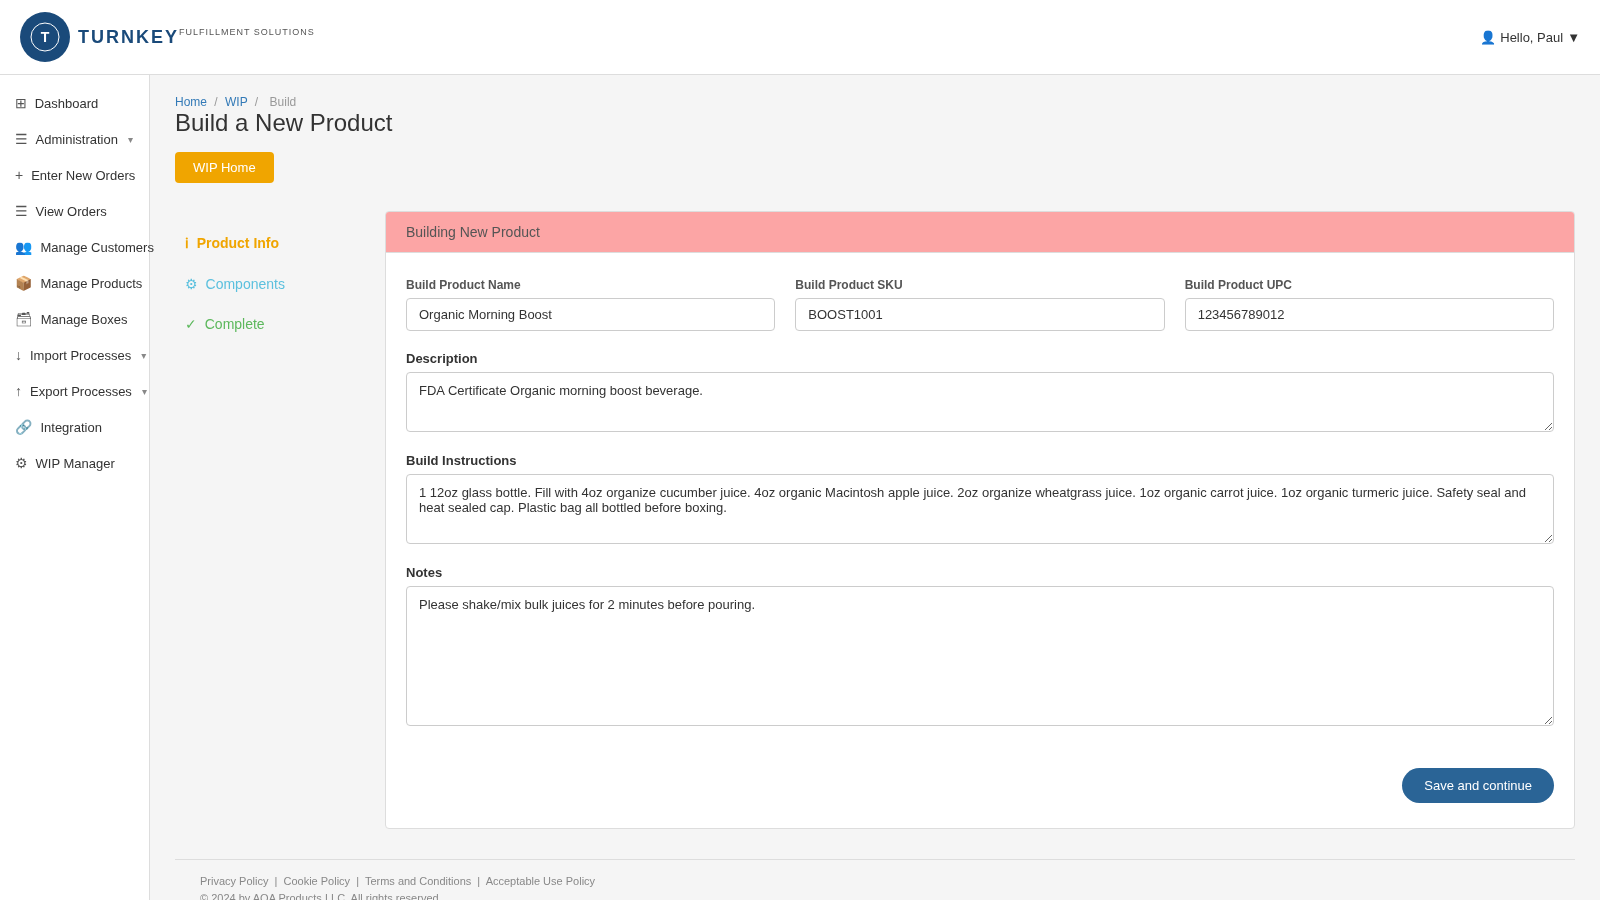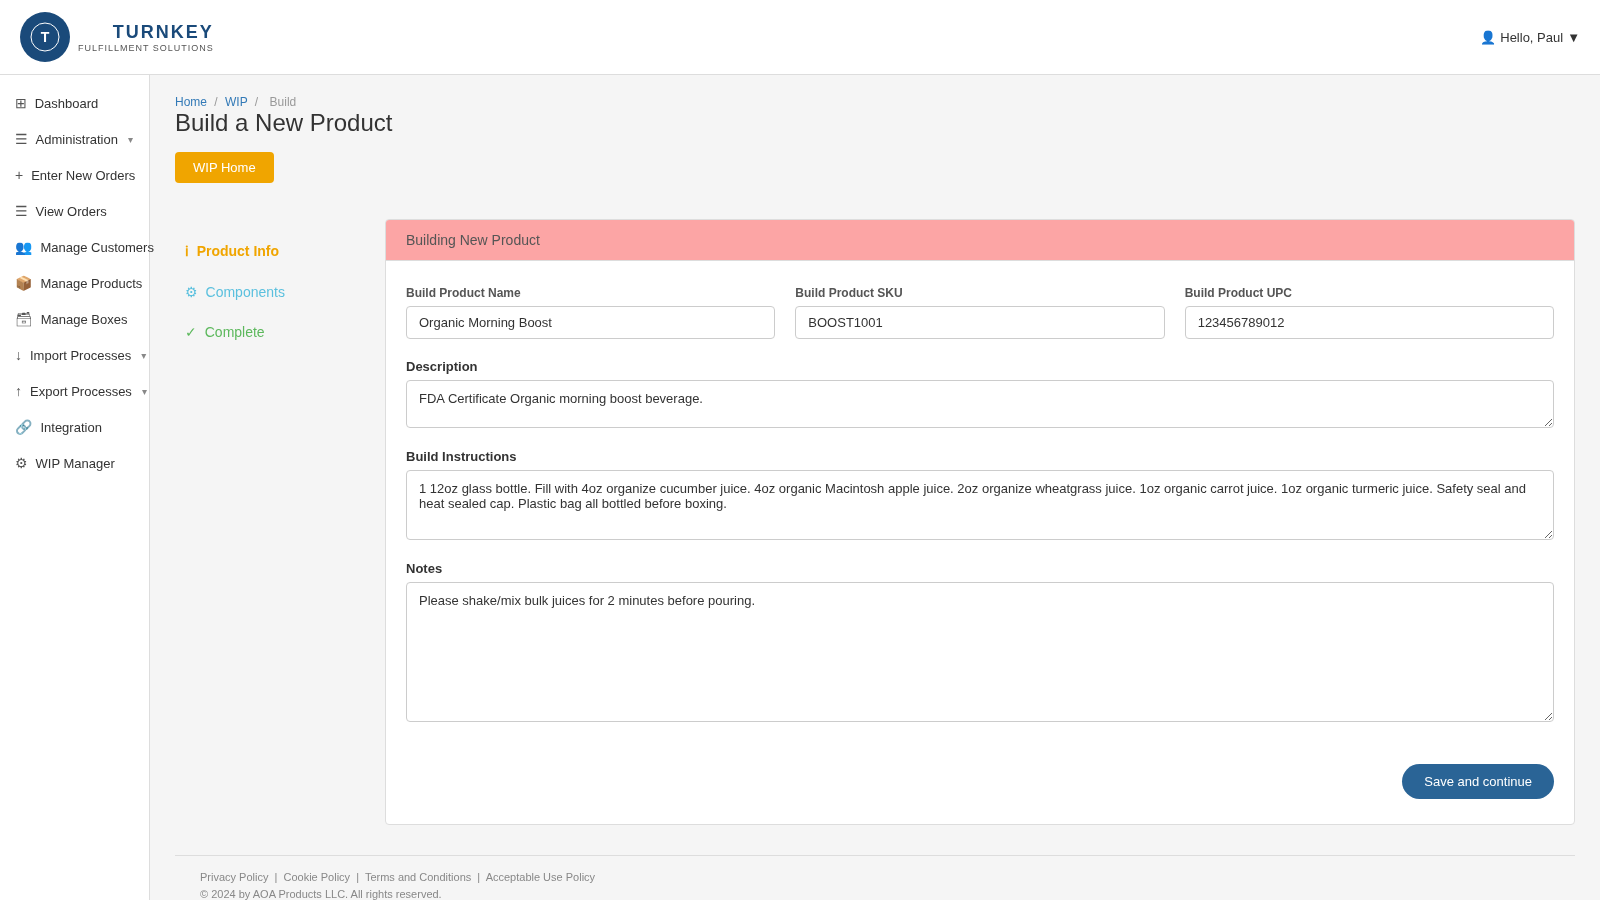--- a/index.html
+++ b/index.html
@@ -30,22 +30,21 @@
       background: #1a4a7a;
       display: flex;
       align-items: center;
       justify-content: center;
       color: #fff;
       font-size: 20px;
       font-weight: bold;
     }
     .logo-text {
       display: flex;
-      flex-direction: column;
-      align-items: flex-end;
+      flex-direction: row;
     }
     .logo-title {
       font-size: 18px;
       font-weight: bold;
       color: #1a4a7a;
       letter-spacing: 2px;
     }
     .logo-subtitle {
       font-size: 9px;
       color: #555;
@@ -117,21 +116,21 @@
 
     
     .btn-wiphome {
       background: #f0a500;
       color: #fff;
       border: none;
       padding: 8px 18px;
       border-radius: 4px;
       cursor: pointer;
       font-size: 13px;
-      margin-bottom: 36px;
+      margin-bottom: 28px;
       display: inline-block;
     }
 
     
     .content-wrapper {
       display: flex;
       gap: 20px;
       align-items: flex-start;
     }
 
@@ -211,21 +210,21 @@
       border: 1px solid #ccc;
       border-radius: 4px;
       padding: 10px 12px;
       font-size: 13px;
       color: #333;
       resize: vertical;
       font-family: Arial, sans-serif;
       outline: none;
       margin-bottom: 18px;
     }
-    .desc-textarea { height: 48px; }
+    .desc-textarea { height: 60px; }
     .instructions-textarea { height: 70px; }
     .notes-textarea { height: 140px; }
 
     
     .btn-save {
       background: #2a6496;
       color: #fff;
       border: none;
       padding: 10px 22px;
       border-radius: 20px;

